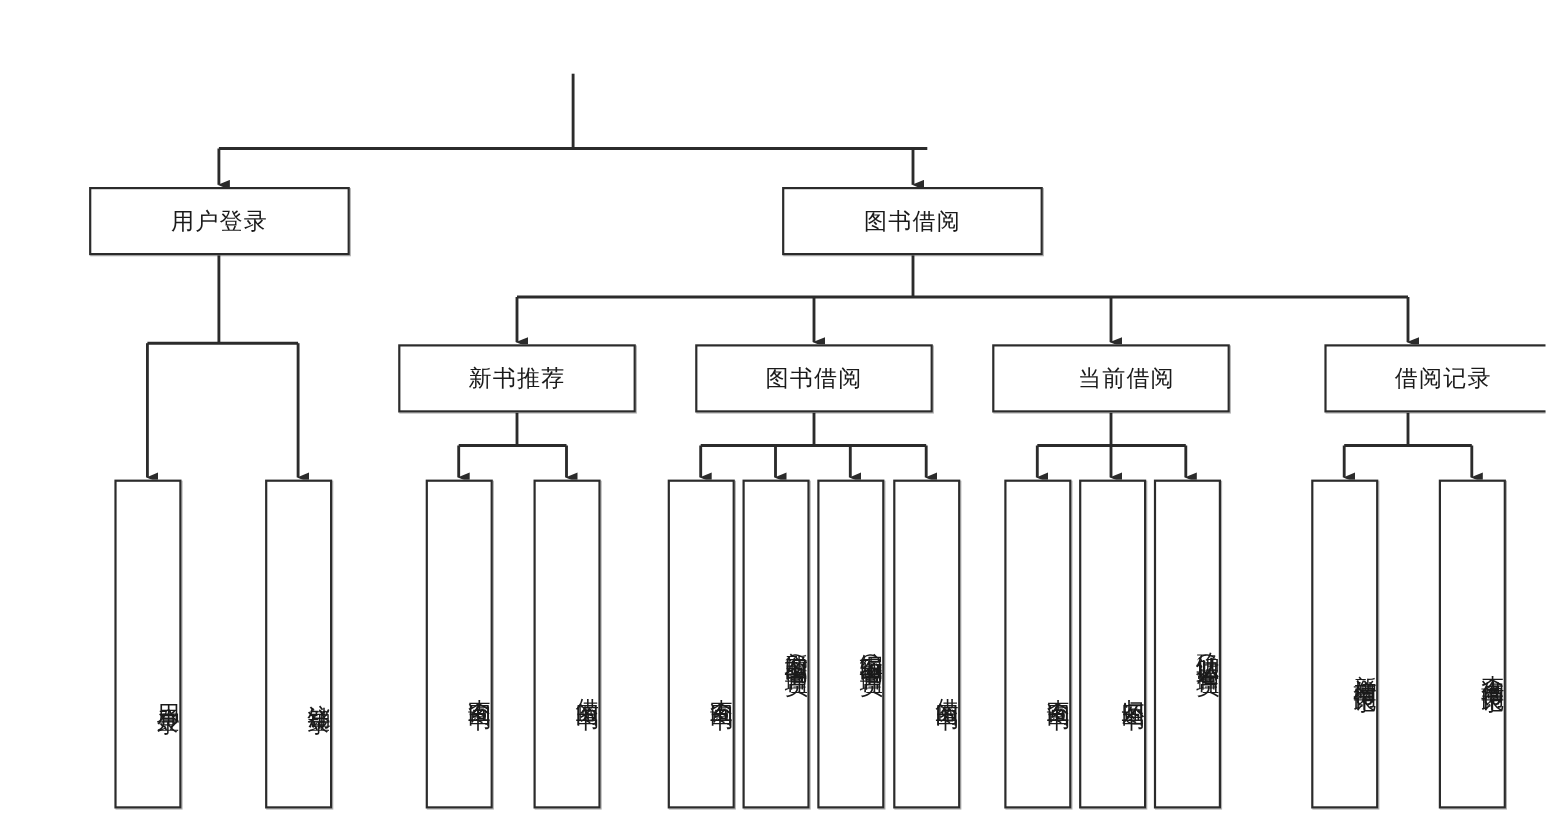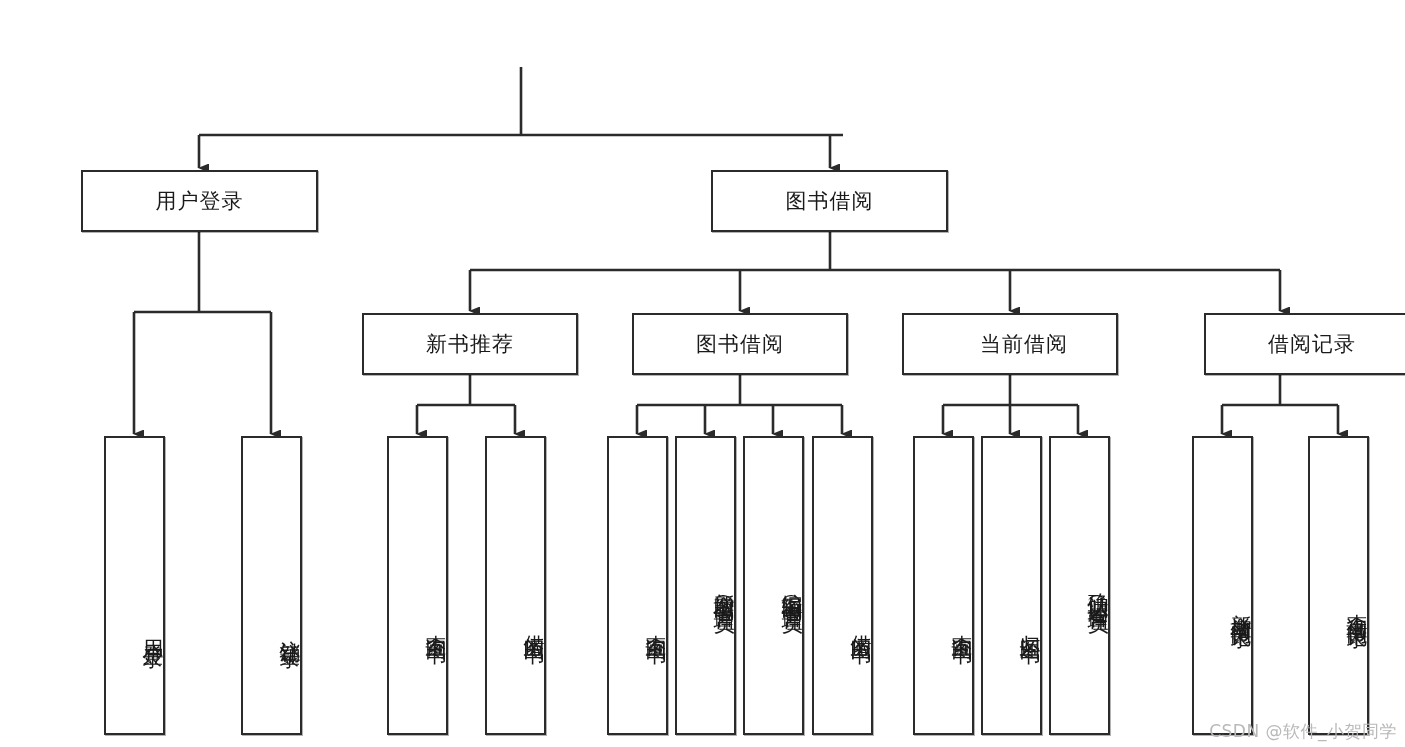--- a/index.html
+++ b/index.html
@@ -156,14 +156,13 @@
     <span>确认归还（管理员）</span>
   </div>
 
   <div class="node vert" style="left:1192px;top:436px;width:61px;height:299px;padding-top:40px;">
     <span>新增借阅记录</span>
   </div>
   <div class="node vert" style="left:1308px;top:436px;width:61px;height:299px;padding-top:40px;">
     <span>查询借阅记录</span>
   </div>
 
-  <div class="watermark">CSDN @软件_小贺同学</div>
 </div>
 
 </body></html>

